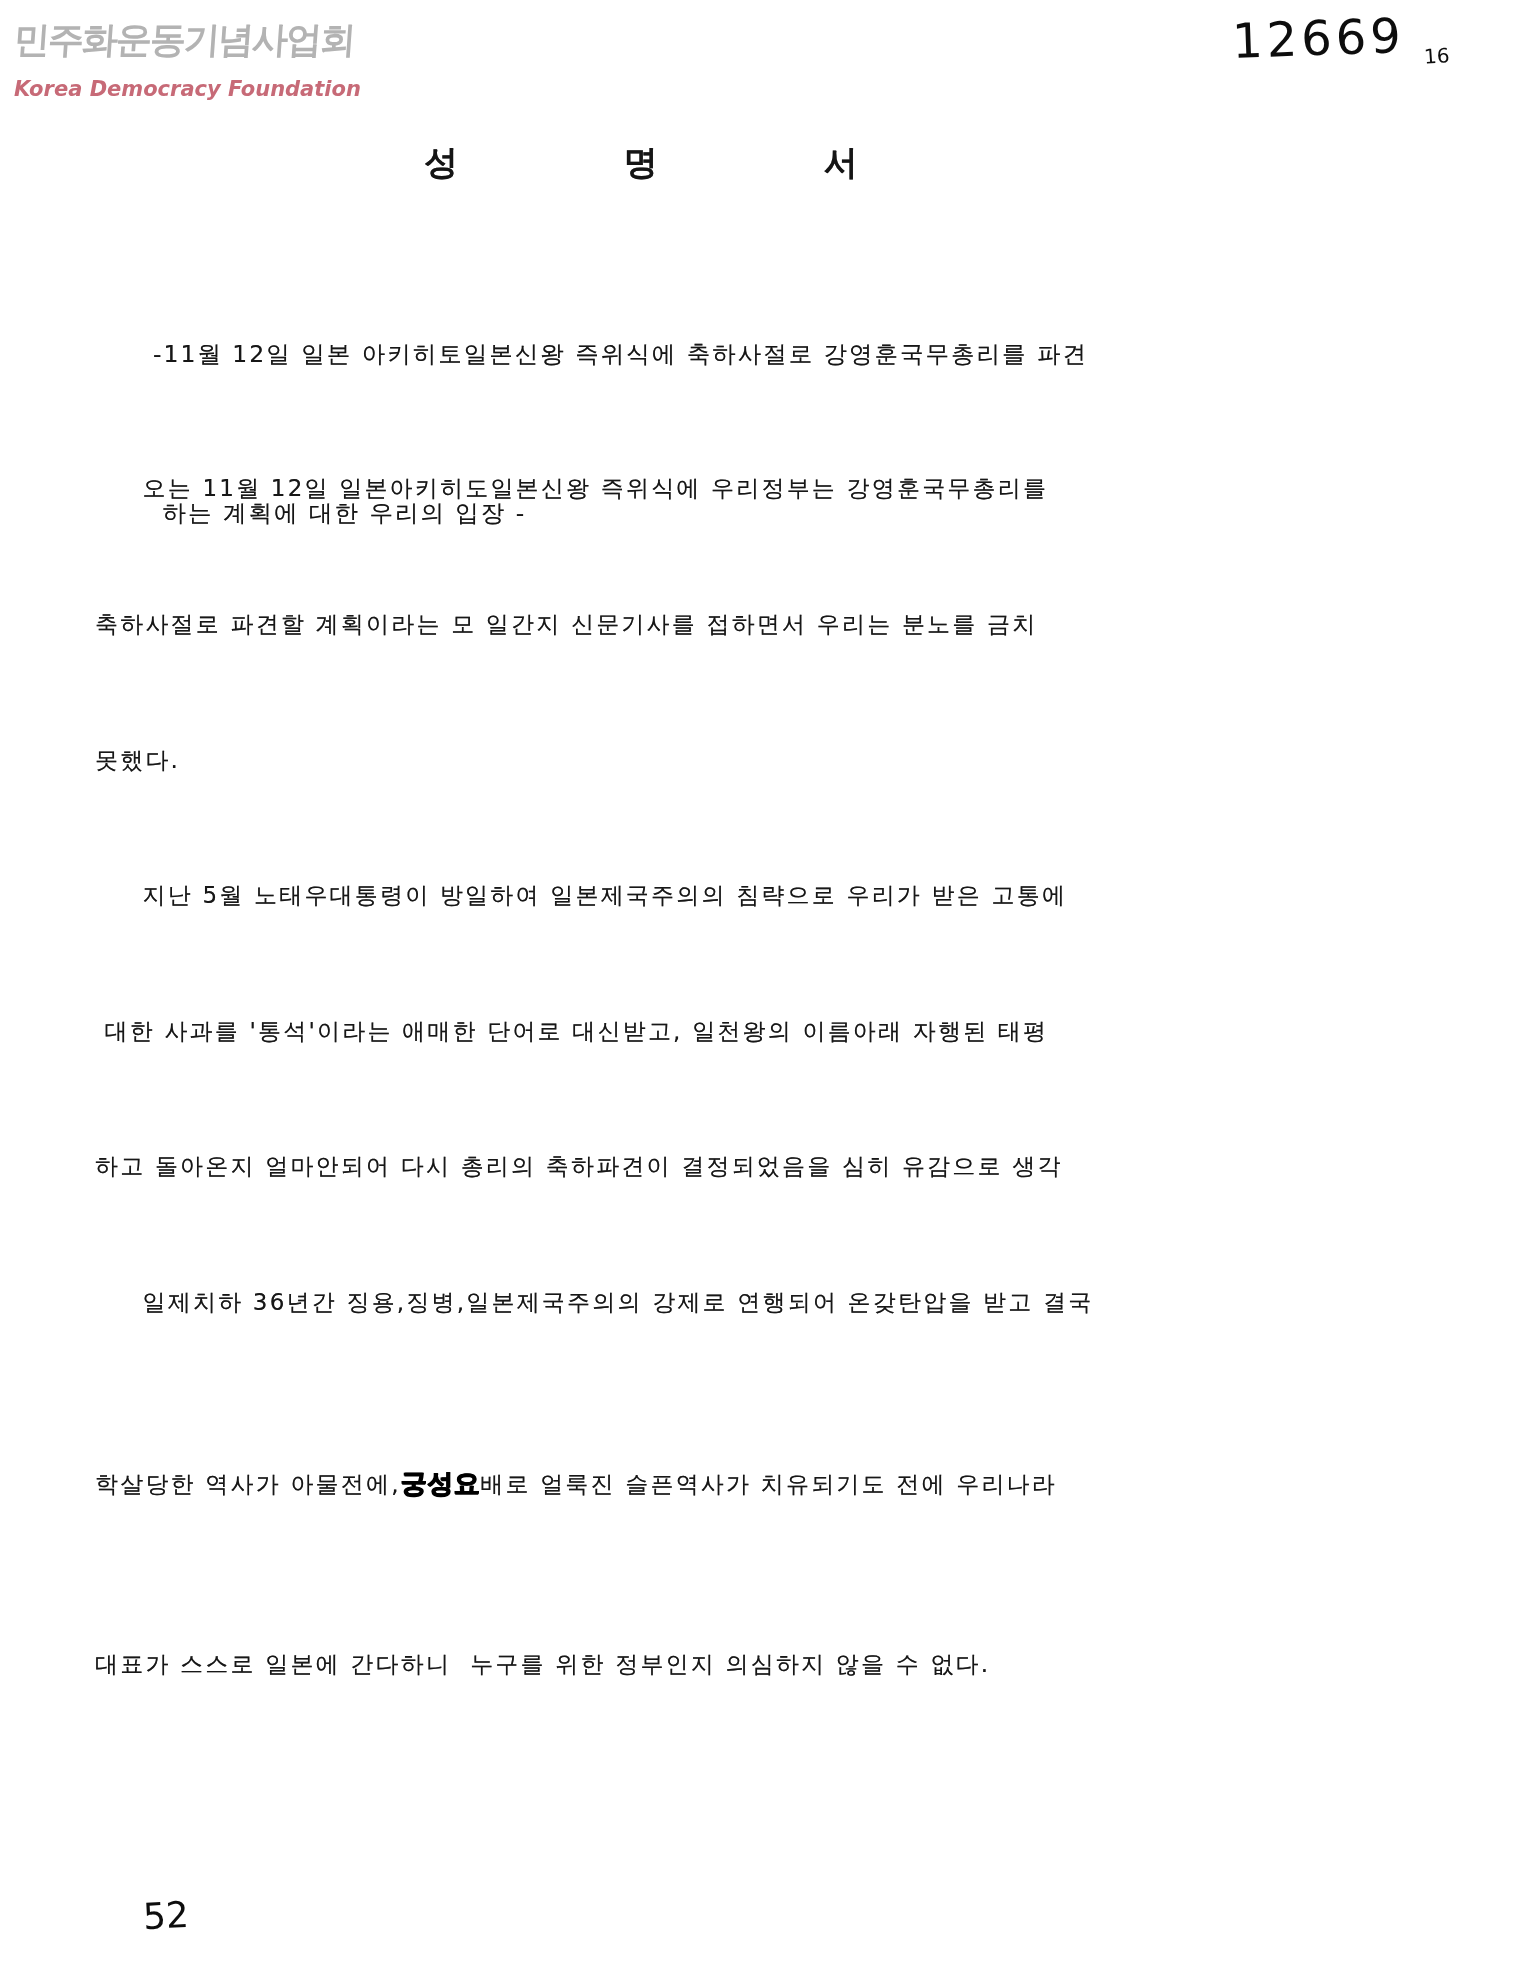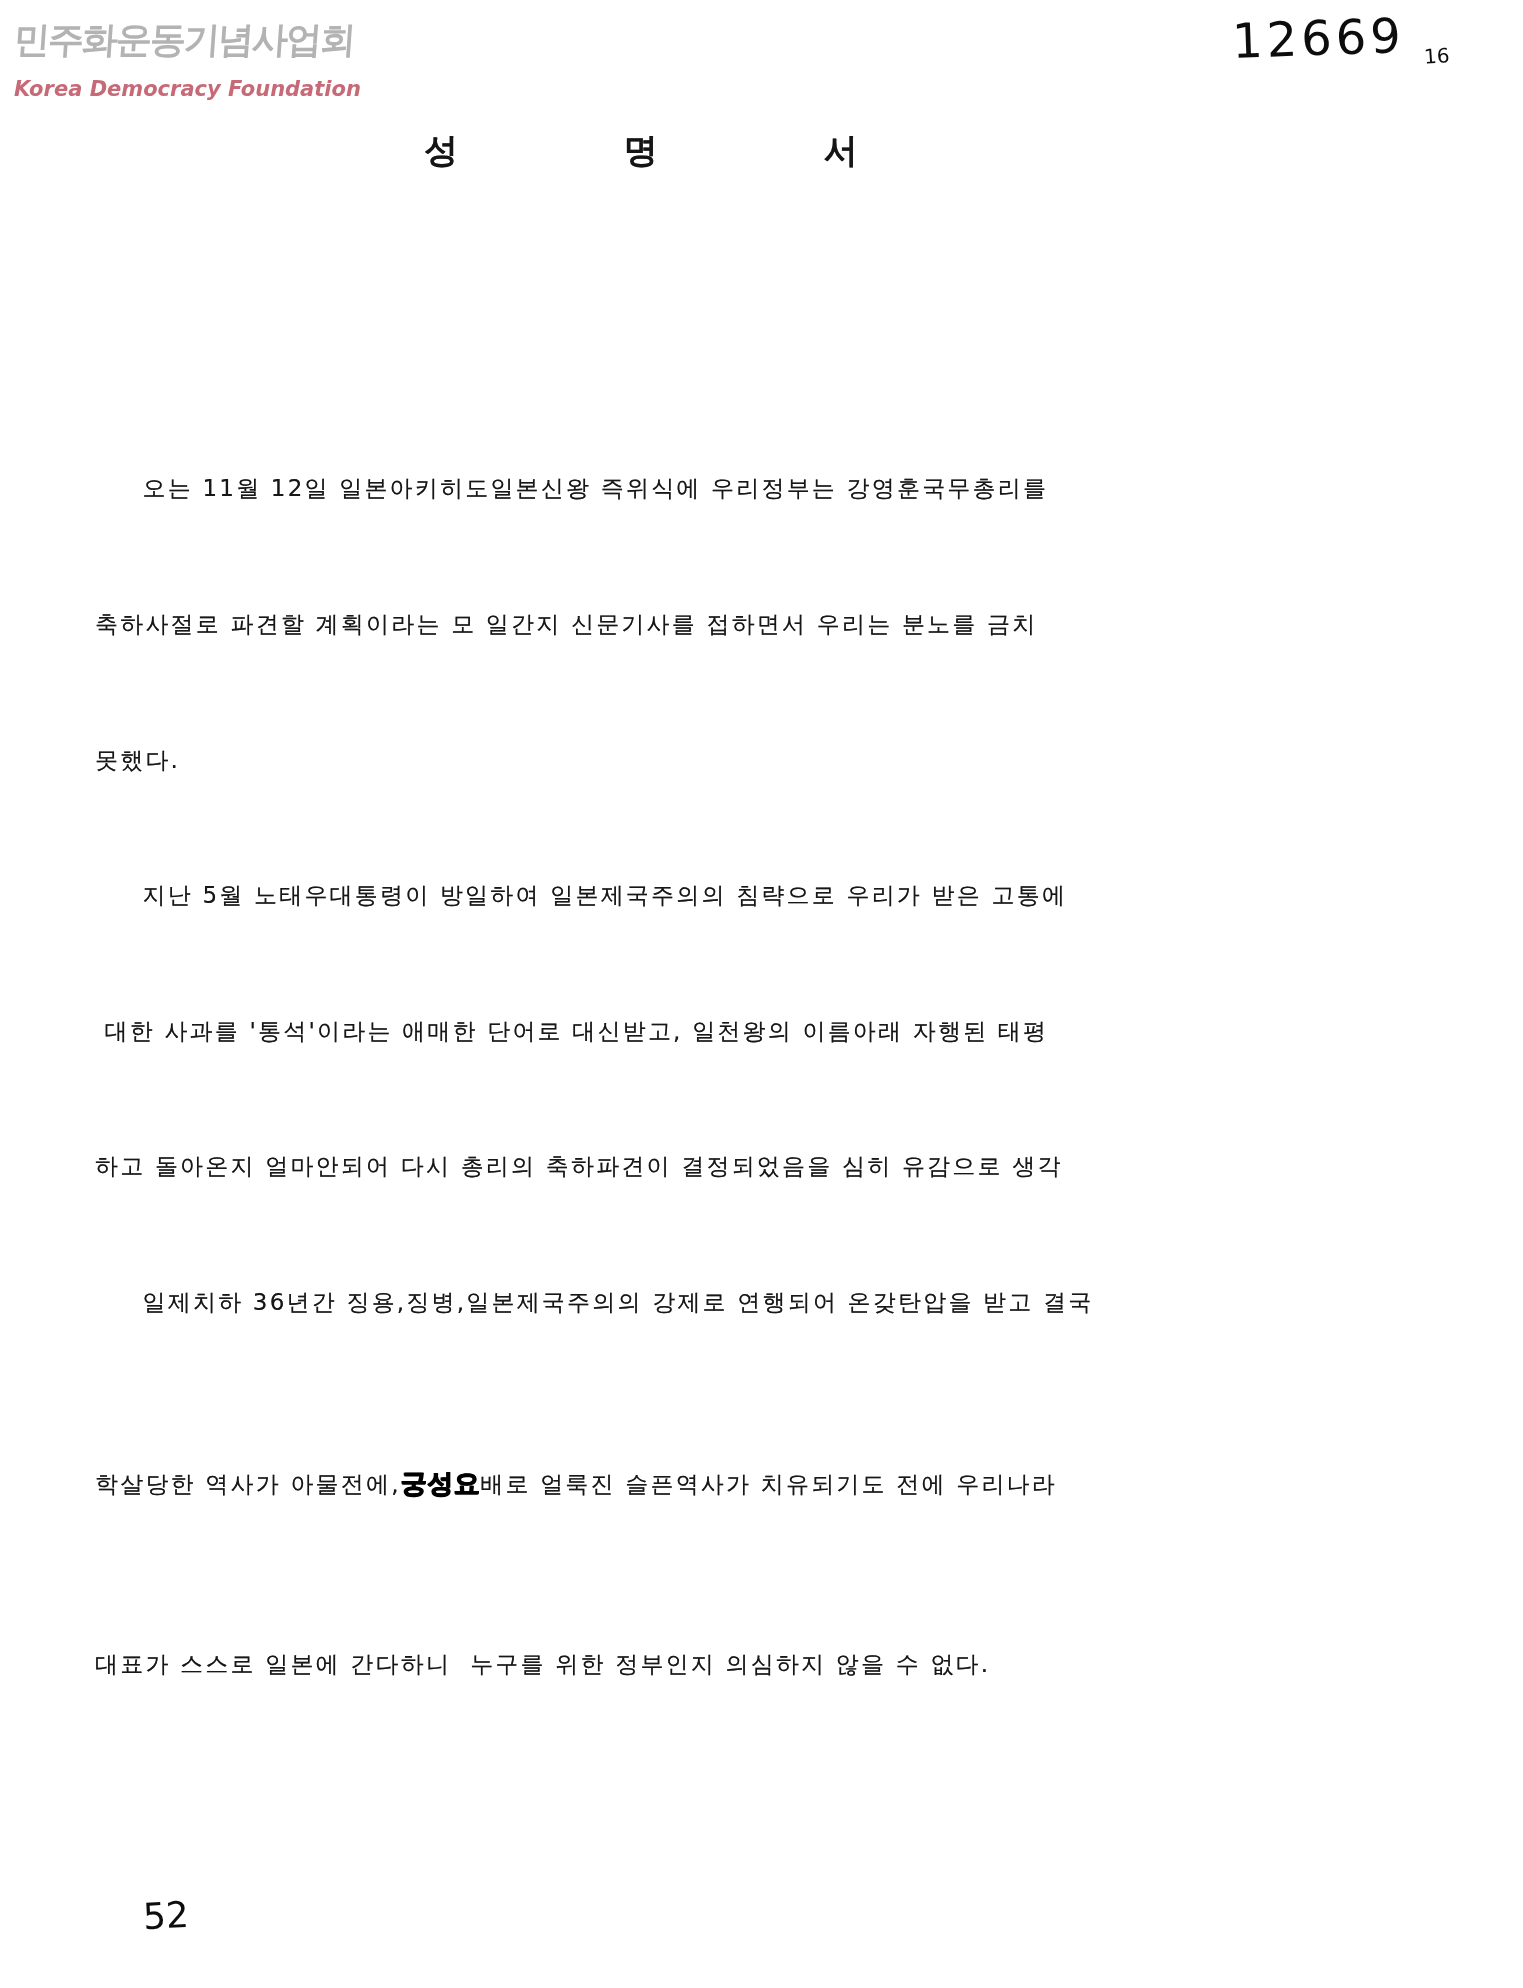--- a/index.html
+++ b/index.html
@@ -52,21 +52,21 @@
     top: 44px;
     font-size: 20px;
     color: #0d0d0d;
     transform: rotate(-4deg);
   }
 
   
   .title {
     position: absolute;
     left: 424px;
-    top: 128px;
+    top: 140px;
     font-size: 34px;
     font-weight: 600;
     word-spacing: 150px;
     letter-spacing: 2px;
     white-space: pre;
     color: #151515;
     text-shadow: 0 0 0.6px rgba(0,0,0,0.55);
   }
   .subtitle {
     position: absolute;
@@ -122,20 +122,24 @@
   <div class="logo">
     <div class="logo-korean">민주화운동기념사업회</div>
     <div class="logo-english">Korea Democracy Foundation</div>
   </div>
 
   <div class="doc-number">12669</div>
   <div class="doc-number-small">16</div>
 
   <div class="title">성 명 서</div>
 
+  <div class="subtitle">
+    <div class="line">-11월 12일 일본 아키히토일본신왕 즉위식에 축하사절로 강영훈국무총리를 파견</div>
+    <div class="line"> 하는 계획에 대한 우리의 입장 -</div>
+  </div>
 
   <div class="body-text">
     <div class="line">     오는 11월 12일 일본아키히도일본신왕 즉위식에 우리정부는 강영훈국무총리를</div>
     <div class="line">축하사절로 파견할 계획이라는 모 일간지 신문기사를 접하면서 우리는 분노를 금치</div>
     <div class="line">못했다.</div>
     <div class="line">     지난 5월 노태우대통령이 방일하여 일본제국주의의 침략으로 우리가 받은 고통에</div>
     <div class="line"> 대한 사과를 '통석'이라는 애매한 단어로 대신받고, 일천왕의 이름아래 자행된 태평</div>
     <div class="line">하고 돌아온지 얼마안되어 다시 총리의 축하파견이 결정되었음을 심히 유감으로 생각</div>
     <div class="line">     일제치하 36년간 징용,징병,일본제국주의의 강제로 연행되어 온갖탄압을 받고 결국</div>
 

